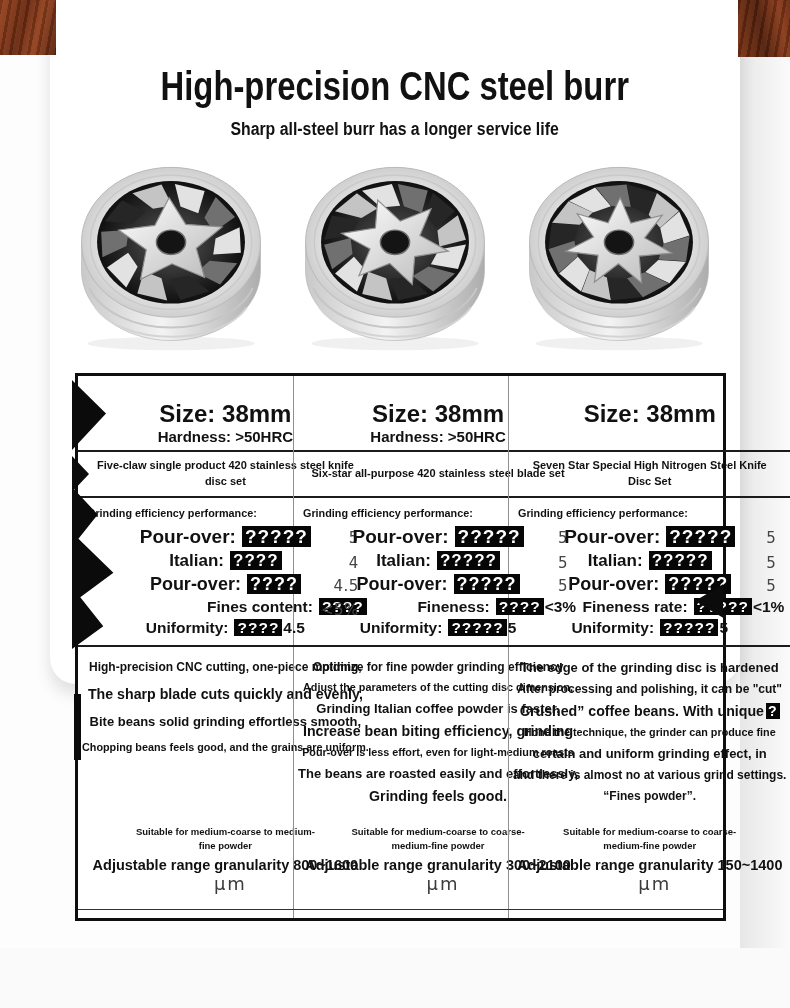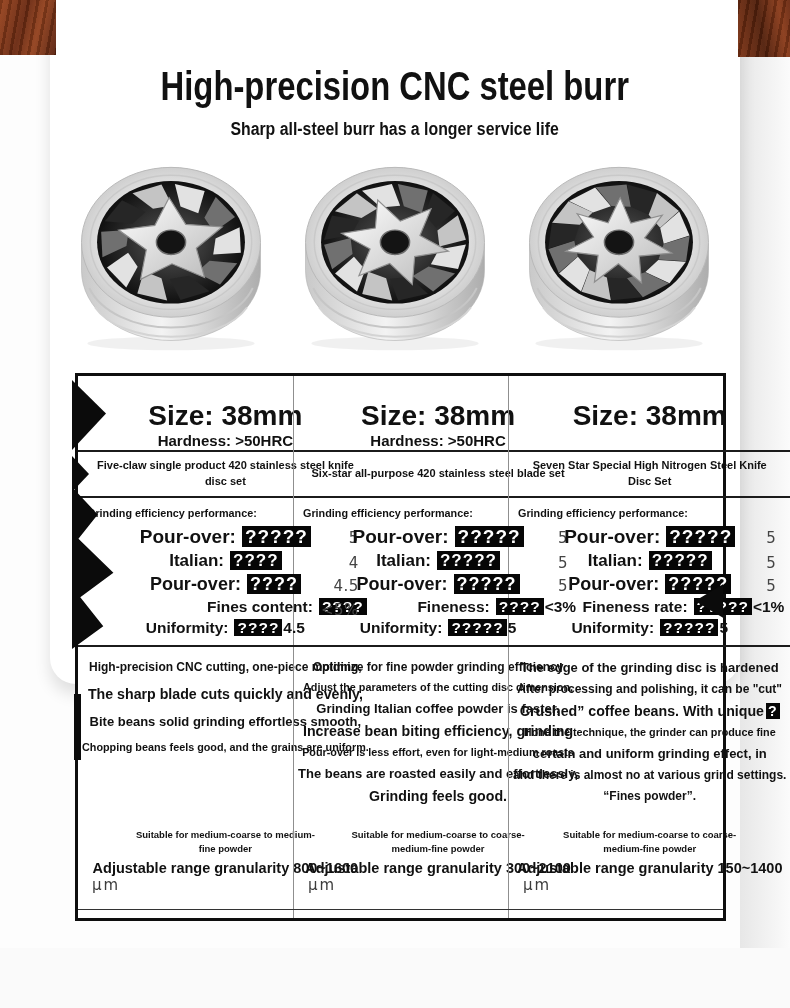--- a/index.html
+++ b/index.html
@@ -29,41 +29,41 @@
         display:flex;justify-content:space-between;}
   .burr{width:214px;height:204px;}
   .burr-svg{width:100%;height:100%;}
 
   .spec-table{position:absolute;left:25px;top:373px;width:645px;height:542px;
         display:grid;grid-template-columns:1fr 1fr 1fr;border:3px solid #0e0e0e;background:#fff;}
   .col{display:grid;grid-template-rows:76px 46px 149px 1fr;min-width:0;}
   .col + .col{border-left:1px solid #8f8f8f;}
   .c-head,.c-name,.c-eff{border-bottom:2px solid #1b1b1b;}
   .c-head{text-align:center;padding-top:24px;}
-  .size{font-size:28px;font-weight:700;line-height:1.15;}
+  .size{font-size:24px;font-weight:700;line-height:1.15;}
   .hard{font-size:15px;font-weight:700;line-height:1.2;}
   .c-name{display:flex;align-items:center;justify-content:center;font-size:11px;font-weight:700;
         line-height:1.45;padding:2px 12px;text-align:center;}
   .c-eff{position:relative;padding:9px 6px 0;overflow:visible;}
   .eff-title{font-size:10.8px;font-weight:700;padding-left:3px;margin-bottom:7px;text-align:left;}
   .eff-row{position:relative;text-align:center;font-weight:700;margin-bottom:3px;white-space:nowrap;}
   .e1{font-size:19px;}.e2{font-size:17px;}.e3{font-size:18px;}
   .e4{font-size:15.5px;margin-top:3px;text-align:right;}.e5{font-size:15.5px;}
   .mask{background:#060606;color:#fff;padding:0 3px;margin-left:6px;letter-spacing:1px;}
   .mask-sm{margin-left:2px;padding:0 2px;}
   .side{position:absolute;right:8px;top:3px;font-family:"DejaVu Sans",sans-serif;font-weight:400;
         font-size:15px;color:#444;letter-spacing:.5px;}
   .inline-val{margin-left:1px;}
   .c-bottom{display:flex;flex-direction:column;padding:14px 4px 24px;text-align:center;min-height:0;overflow:visible;}
   .d-line{white-space:nowrap;font-weight:700;margin-bottom:9px;line-height:1;}
   .sparse .d-line{margin-bottom:14px;}
   .d-s{font-size:10.8px;}.d-m{font-size:12px;}.d-ml{font-size:13px;}.d-l{font-size:14.2px;}
   .suitable{margin-top:auto;font-size:9.5px;font-weight:700;line-height:1.55;max-width:180px;align-self:center;}
   .range{font-size:14.5px;font-weight:700;white-space:nowrap;margin-top:3px;}
-  .unit{font-family:"DejaVu Sans",sans-serif;font-size:15px;color:#3c3c3c;text-align:left;
+  .unit{font-family:"DejaVu Sans",sans-serif;font-size:18px;color:#3c3c3c;text-align:center;
         padding-left:10px;letter-spacing:2px;}
   .table-rule{position:absolute;left:0;right:0;bottom:8px;height:1.5px;background:#333;}
 
   .blob{position:absolute;background:#0b0b0b;z-index:6;pointer-events:none;}
   .blob-wedge-header{left:22px;top:380px;width:34px;height:70px;clip-path:polygon(0 0,100% 48%,0 100%);}
   .blob-wedge-name{left:22px;top:456px;width:17px;height:36px;clip-path:polygon(0 0,100% 50%,0 100%);}
   .blob-jagged{left:22px;top:487px;width:92px;height:162px;
         clip-path:polygon(0 0,28% 17%,7% 32%,45% 53%,9% 68%,34% 86%,0 100%);}
   .blob-diamond{left:645px;top:582px;width:28px;height:38px;clip-path:polygon(100% 6%,0 50%,100% 94%);}
   .blob-bar{left:24px;top:694px;width:7px;height:66px;}

